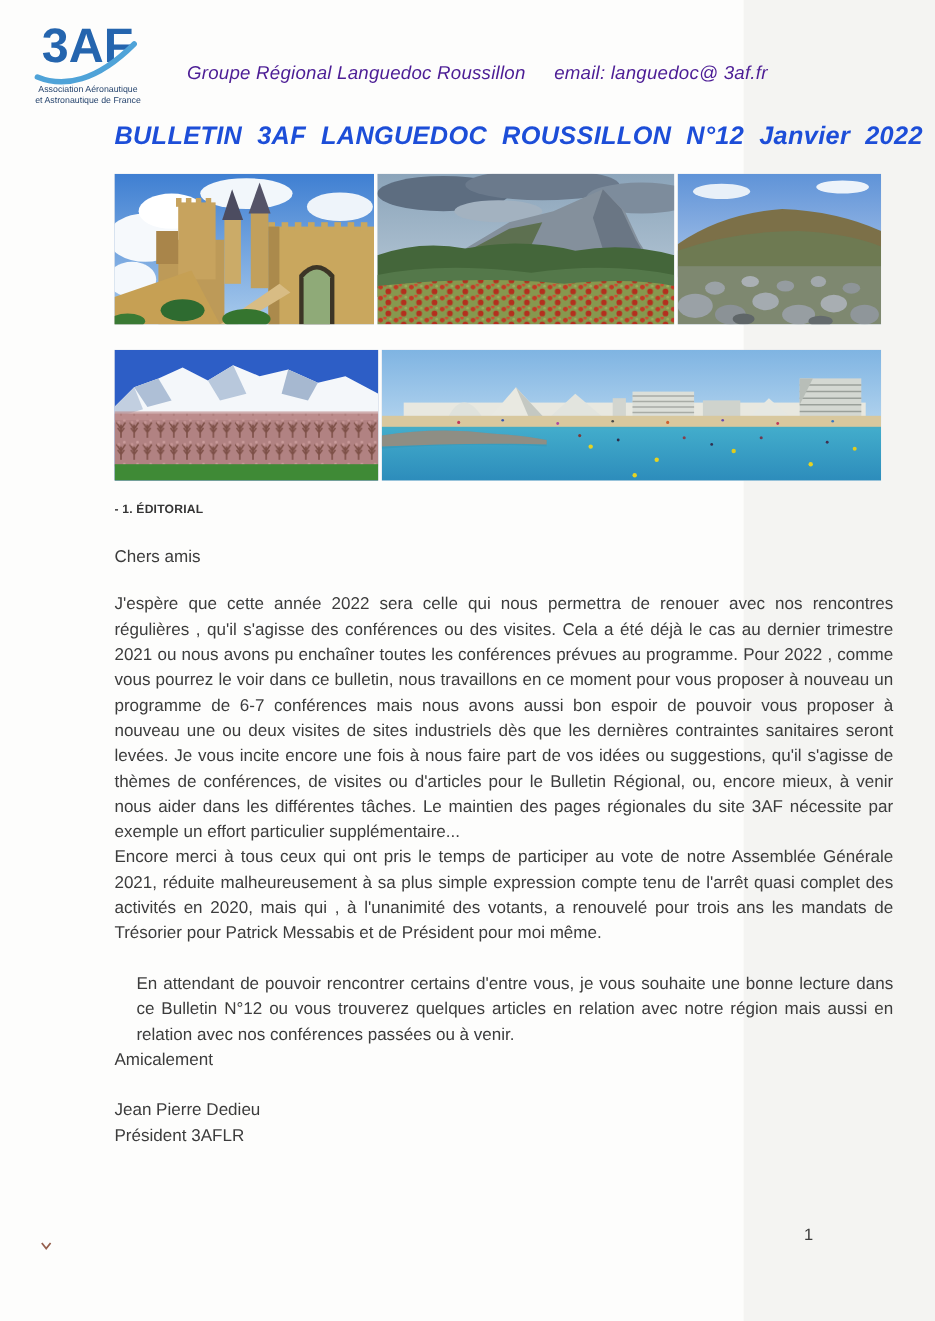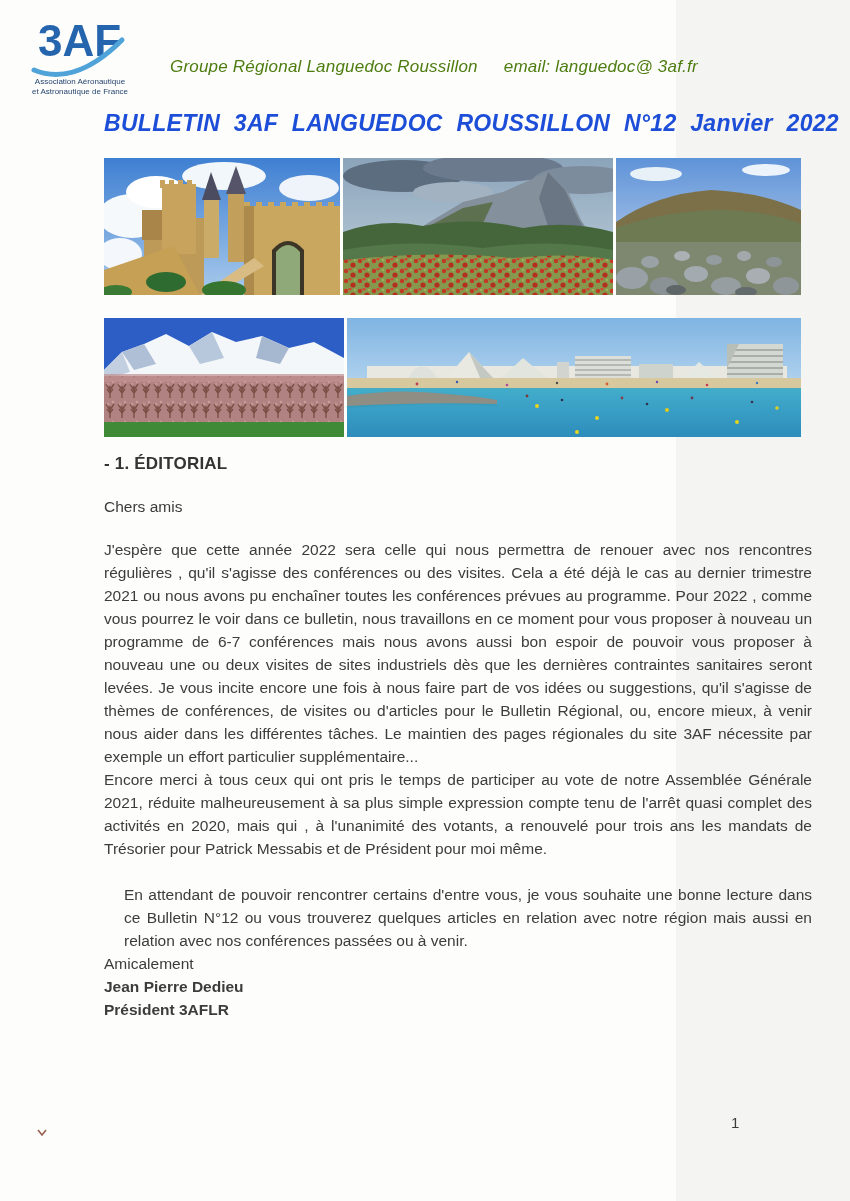--- a/index.html
+++ b/index.html
@@ -36,28 +36,28 @@
   .strip1{top:158px;height:137px;}
   .strip2{top:318px;height:119px;}
   .photo{height:100%;overflow:hidden;background:#cfd8e2;}
   .photo svg{display:block;width:100%;height:100%;}
   
   .editorial{
     position:absolute;left:104px;top:452px;width:708px;
     font-size:15.5px;line-height:23px;color:#3c3c3c;
   }
   .ed-heading{
-    font-size:17px;font-weight:700;color:#343434;
+    font-size:11px;font-weight:700;color:#343434;
     margin:0 0 20px 0;letter-spacing:0.2px;
   }
   .salutation{margin:0 0 20px 0;}
   .editorial p.body{margin:0;text-align:justify;}
   .editorial p.spaced{margin-top:23px;margin-left:20px;}
   .closing{margin:0;}
-  .signature{font-weight:bold;}
+  .signature{margin-top:23px;}
   .sig-line{margin:0;}
   
   .page-number{
     position:absolute;left:731px;top:1114px;
     font-size:15px;color:#3c3c3c;
   }
   .scan-mark{
     position:absolute;left:37px;top:1129px;width:10px;height:8px;
   }
 </style>
@@ -68,21 +68,21 @@
 
   <div class="logo-block">
     <svg viewBox="0 0 100 86">
       <text x="8" y="42" font-family="Liberation Sans, sans-serif" font-size="44" font-weight="bold" fill="#2565ae">3AF</text>
       <path d="M4,56 C28,66 58,60 92,26" fill="none" stroke="#4fa3d8" stroke-width="5" stroke-linecap="round"></path>
       <text x="50" y="70" text-anchor="middle" font-family="Liberation Sans, sans-serif" font-size="8" fill="#27456e">Association Aéronautique</text>
       <text x="50" y="80" text-anchor="middle" font-family="Liberation Sans, sans-serif" font-size="8" fill="#27456e">et Astronautique de France</text>
     </svg>
   </div>
 
-  <div class="header-line" style="color:#4d7c0f">
+  <div class="header-line" style="color:#4c1d95">
     <span>Groupe Régional Languedoc Roussillon</span><span class="gap"></span><span>email: languedoc@ 3af.fr</span>
   </div>
 
   <div class="doc-title">BULLETIN 3AF LANGUEDOC ROUSSILLON N°12 Janvier 2022</div>
 
   <div class="strip strip1">
 
     <div class="photo" style="width:236px">
       <svg viewBox="0 0 236 137" preserveAspectRatio="none">
         <defs>

